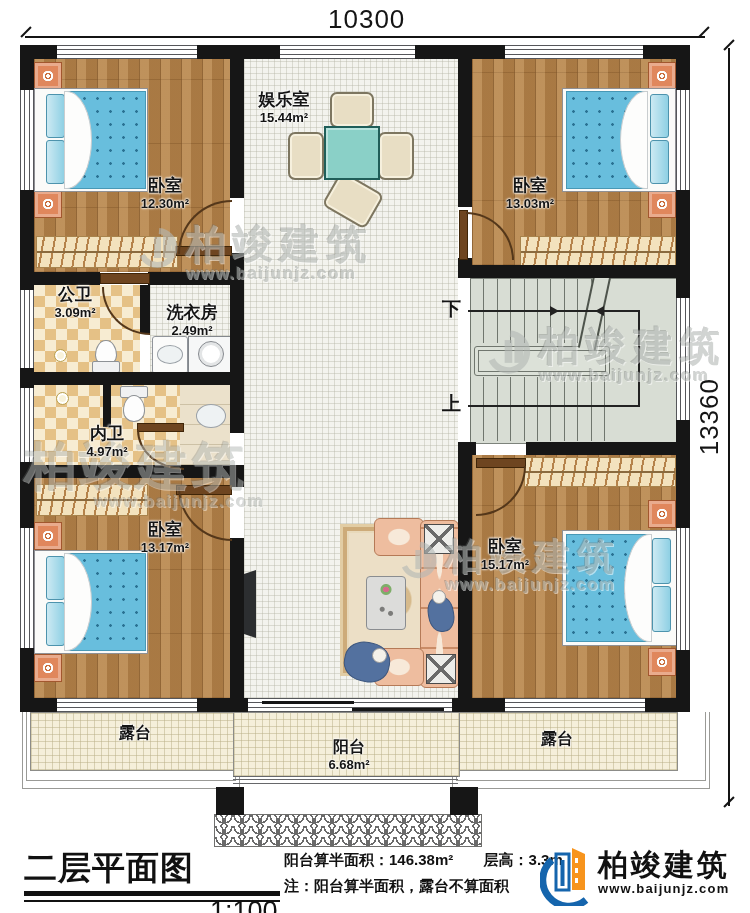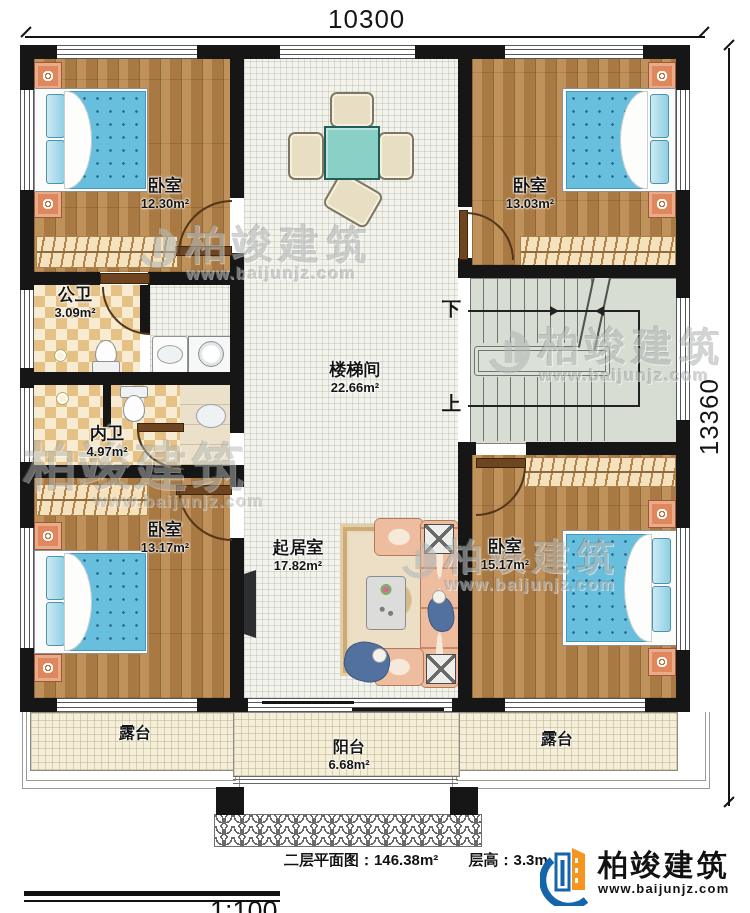--- a/index.html
+++ b/index.html
@@ -290,47 +290,47 @@
   <div class="wm" style="left:398px;top:538px">
     <span><svg width="42" height="44" viewBox="0 0 46 46">
           <path d="M7 30 A17 17 0 1 0 24 6" fill="none" stroke="currentColor" stroke-width="6"></path>
           <rect x="19" y="12" width="7" height="21" fill="currentColor"></rect>
           <rect x="28" y="8" width="8" height="25" fill="currentColor"></rect>
         </svg></span>
     <span><span class="wm-brand" style="font-size:37px">柏竣建筑</span><br>
     <span class="wm-site">www.baijunjz.com</span></span>
   </div>
 
+  <div class="rlabel" style="left:234px;top:90px;width:100px">
+    <div class="rname">娱乐室</div>
+    <div class="rarea">15.44m²</div>
+  </div>
   <div class="rlabel" style="left:115px;top:176px;width:100px">
     <div class="rname">卧室</div>
     <div class="rarea">12.30m²</div>
   </div>
   <div class="rlabel" style="left:480px;top:176px;width:100px">
     <div class="rname">卧室</div>
     <div class="rarea">13.03m²</div>
   </div>
   <div class="rlabel" style="left:40px;top:285px;width:70px">
     <div class="rname">公卫</div>
     <div class="rarea">3.09m²</div>
   </div>
-  <div class="rlabel" style="left:305px;top:360px;width:100px">
-    <div class="rname">楼梯间</div>
-    <div class="rarea">22.66m²</div>
+  <div class="rlabel" style="left:152px;top:303px;width:80px">
+    <div class="rname">洗衣房</div>
+    <div class="rarea">2.49m²</div>
   </div>
   <div class="rlabel" style="left:72px;top:424px;width:70px">
     <div class="rname">内卫</div>
     <div class="rarea">4.97m²</div>
   </div>
   <div class="rlabel" style="left:115px;top:520px;width:100px">
     <div class="rname">卧室</div>
     <div class="rarea">13.17m²</div>
-  </div>
-  <div class="rlabel" style="left:248px;top:538px;width:100px">
-    <div class="rname">起居室</div>
-    <div class="rarea">17.82m²</div>
   </div>
   <div class="rlabel" style="left:455px;top:537px;width:100px">
     <div class="rname">卧室</div>
     <div class="rarea">15.17m²</div>
   </div>
   <div class="rlabel" style="left:100px;top:724px;width:70px">
     <div class="rname" style="font-size:16px">露台</div>
   </div>
   <div class="rlabel" style="left:310px;top:738px;width:78px">
     <div class="rname" style="font-size:16px">阳台</div>
@@ -344,28 +344,30 @@
 
   <div class="dimtxt" style="left:328px;top:4px">10300</div>
   <i class="a dimline" style="left:25px;top:36px;width:680px;height:2px"></i>
   <i class="tick" style="left:19px;top:31px"></i>
   <i class="tick" style="left:697px;top:31px"></i>
   <div class="dimtxt" style="left:694px;top:378px;writing-mode:vertical-rl;transform:rotate(180deg)">13360</div>
   <i class="a dimline" style="left:728px;top:48px;width:2px;height:758px"></i>
   <i class="tick" style="left:722px;top:44px"></i>
   <i class="tick" style="left:722px;top:801px"></i>
 
+  <div class="ft-title">二层平面图</div>
   <i class="a ft-line" style="left:24px;top:891px;width:256px;height:5px"></i>
   <i class="a ft-line" style="left:24px;top:900px;width:256px;height:2px"></i>
   <div class="ft-scale">1:100</div>
   <div class="ft-info">
-    <span>二层平面图：146.38m²</span>
+    <span>阳台算半面积：146.38m²</span>
     <span style="display:inline-block;width:22px"></span>
     <span>层高：3.3m</span>
   </div>
+  <div class="ft-note">注：阳台算半面积，露台不算面积</div>
   <span class="a" style="left:540px;top:844px;width:56px;height:62px">
     <svg width="56" height="62" viewBox="0 0 56 62">
       <path d="M12 16 A25 25 0 0 0 46 56" fill="none" stroke="#1565ad" stroke-width="7"></path>
       <rect x="16" y="10" width="13" height="36" fill="none" stroke="#1565ad" stroke-width="3"></rect>
       <rect x="20.5" y="16" width="4" height="26" fill="#1565ad"></rect>
       <polygon points="32,4 45,10 45,46 32,46" fill="#f7941d"></polygon>
       <rect x="35" y="14" width="3" height="5" fill="#fff"></rect>
       <rect x="35" y="24" width="3" height="5" fill="#fff"></rect>
       <rect x="35" y="34" width="3" height="5" fill="#fff"></rect>
     </svg>

